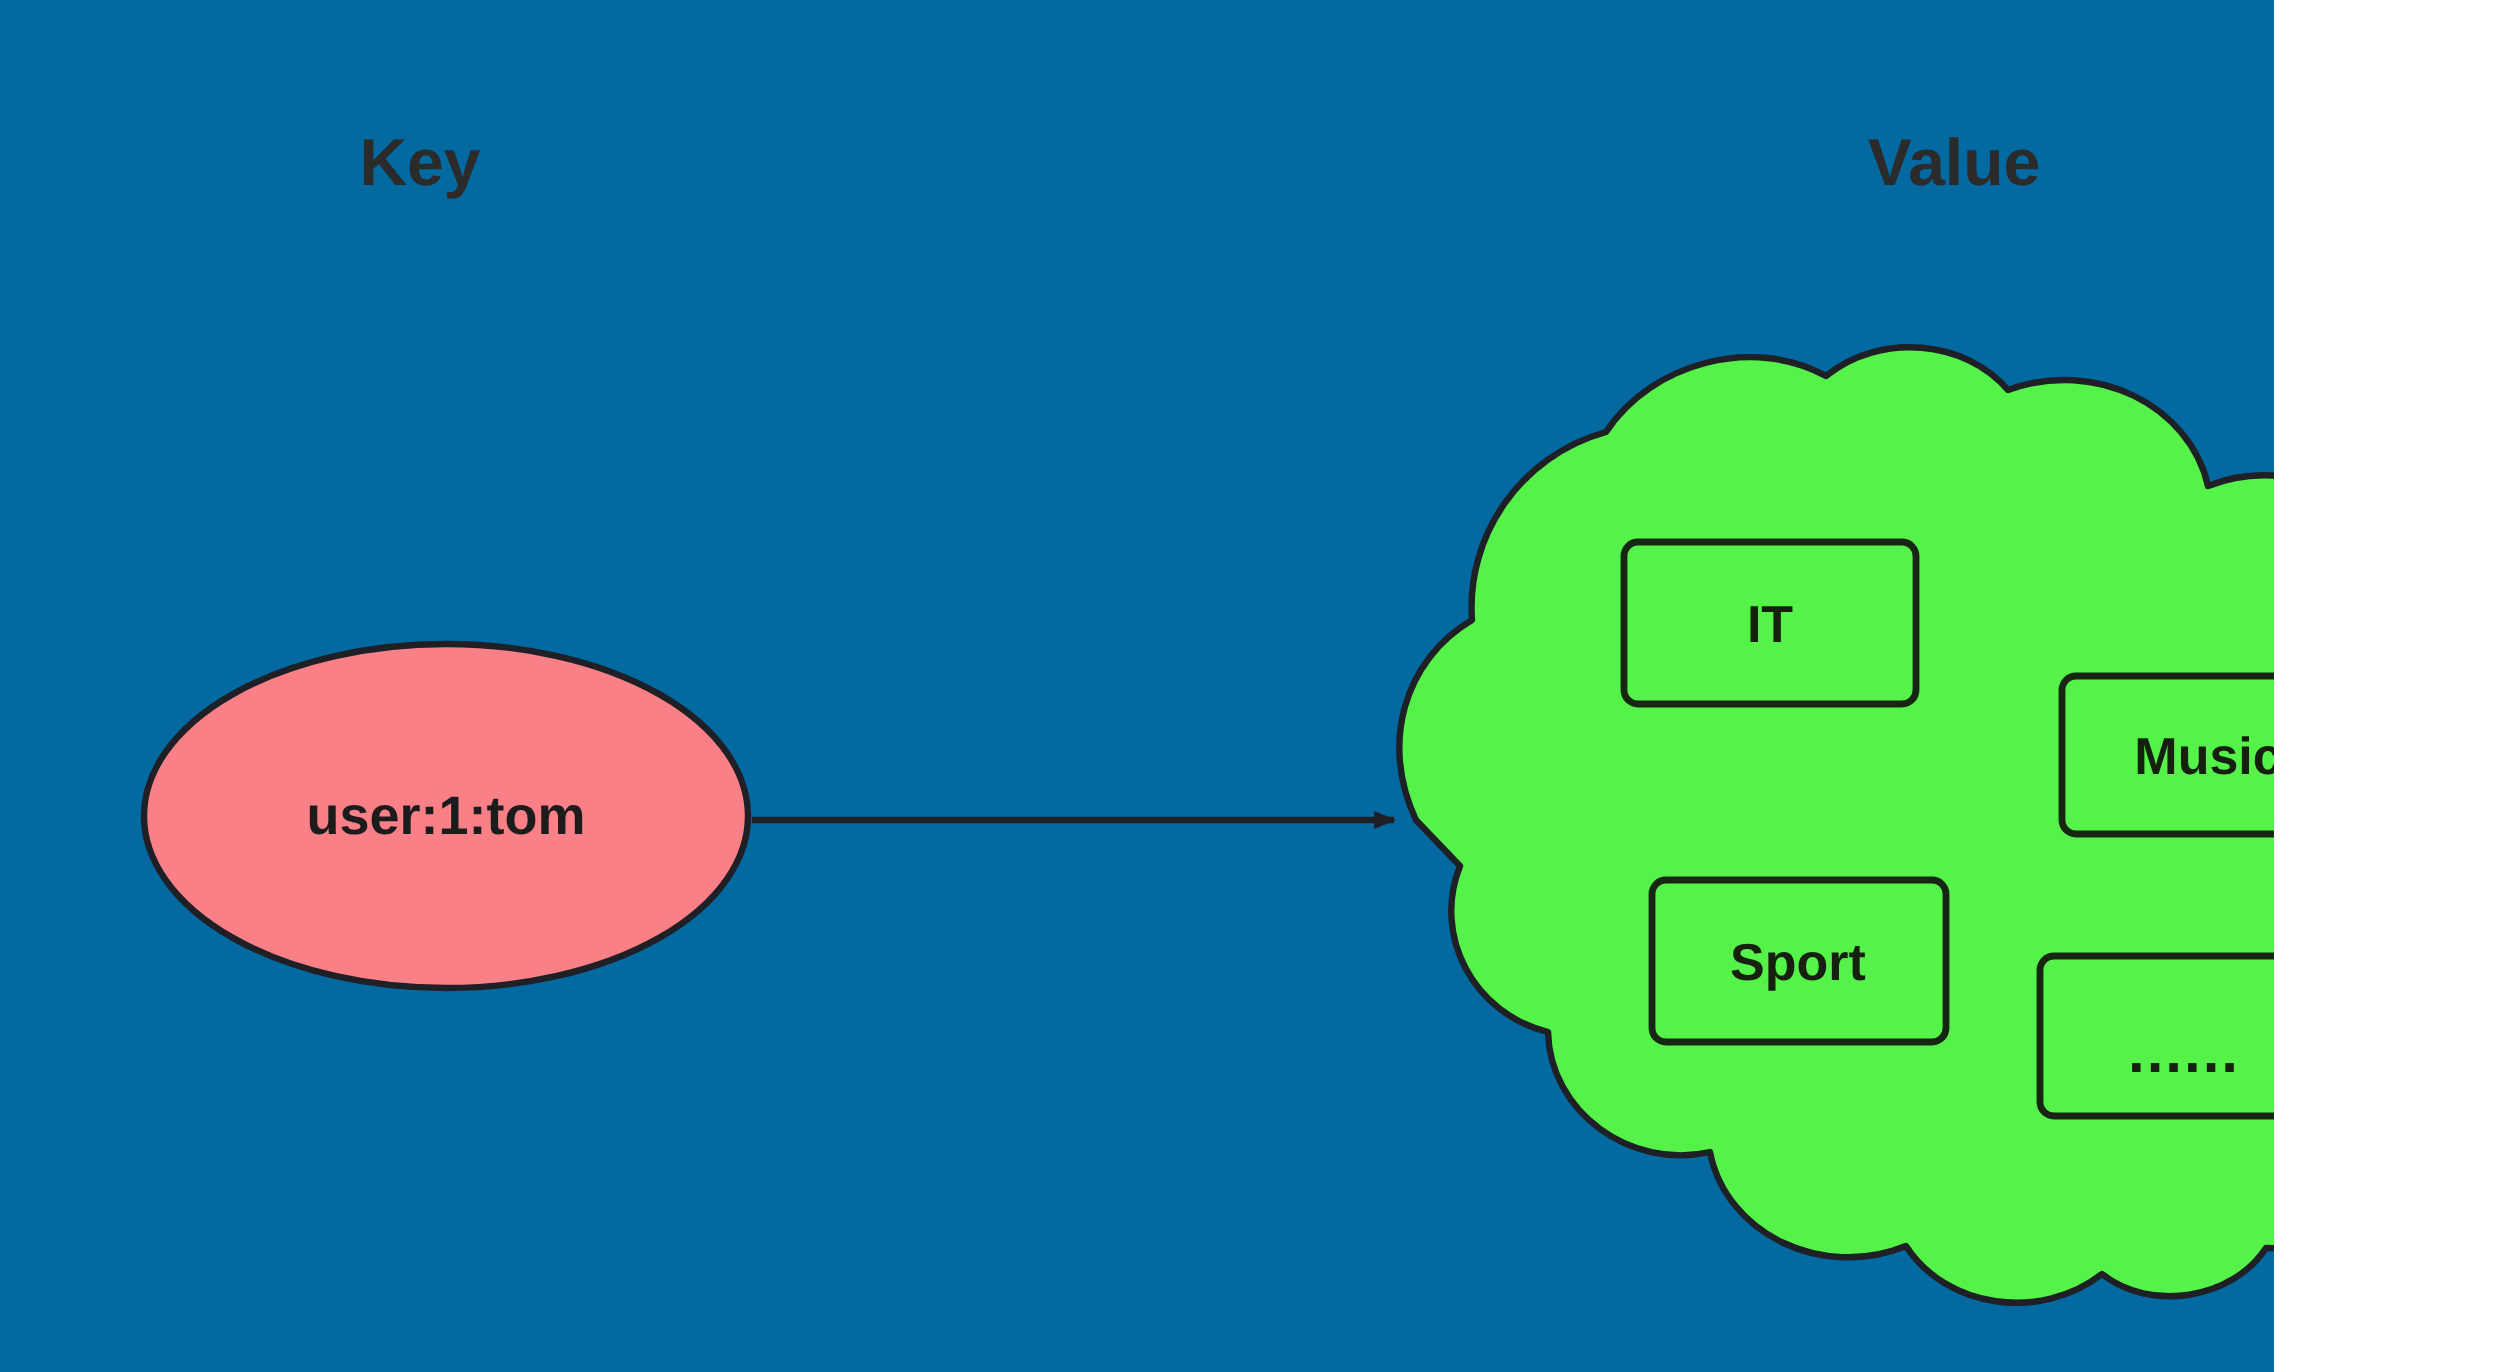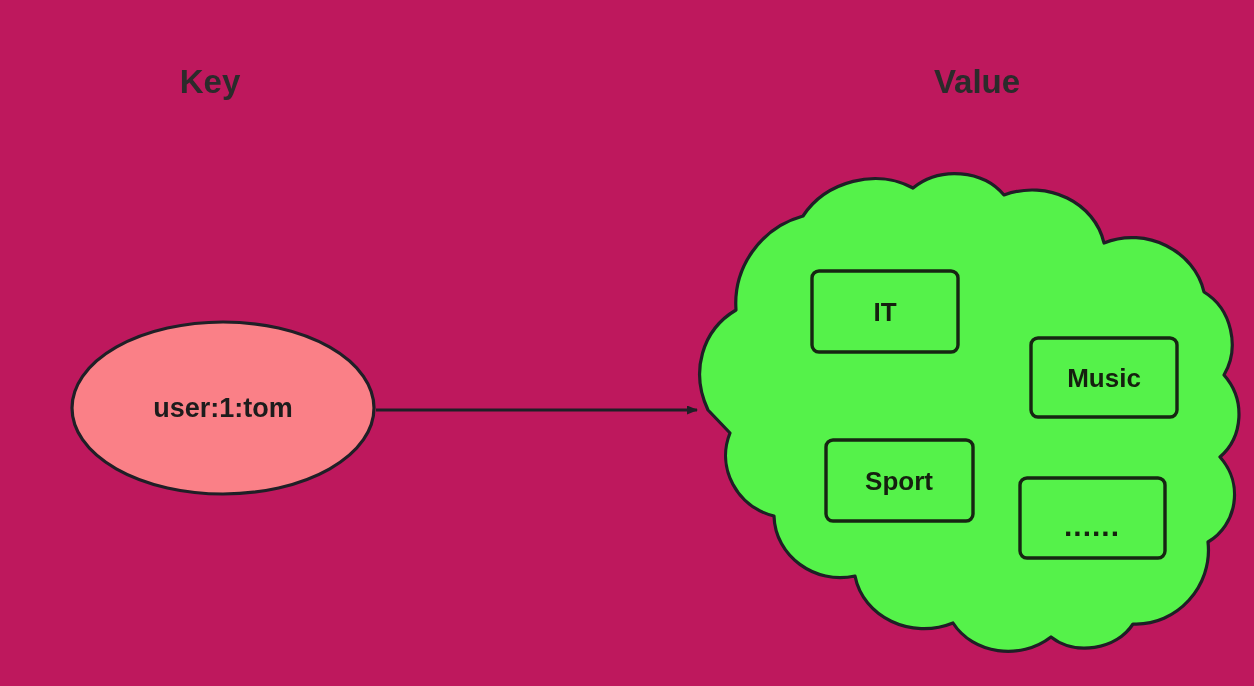--- a/index.html
+++ b/index.html
@@ -5,23 +5,23 @@
   html, body {
     margin: 0;
     padding: 0;
     background: #ffffff;
   }
   body {
     font-family: "Liberation Sans", sans-serif;
   }
   #canvas {
     position: relative;
-    width: 1254px;
+    width: 1137px;
     height: 686px;
-    background: #be185d;
+    background: #0369a1;
     overflow: hidden;
   }
   #diagram-svg {
     position: absolute;
     left: 0;
     top: 0;
     width: 1254px;
     height: 686px;
   }
   .col-heading {

